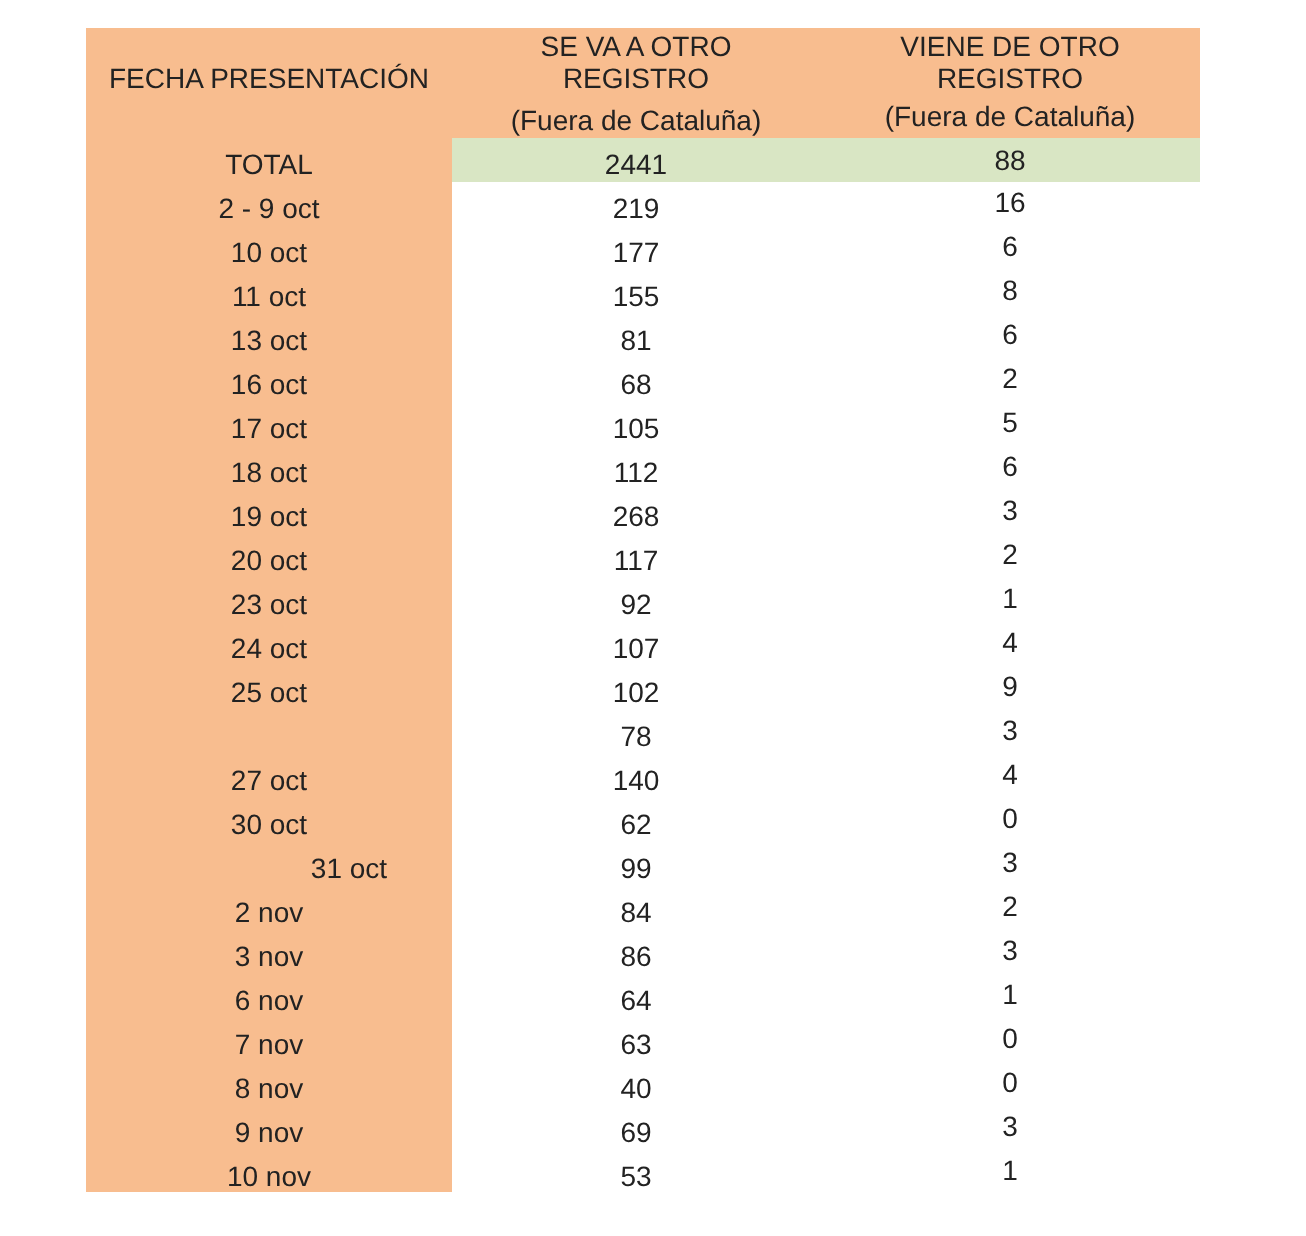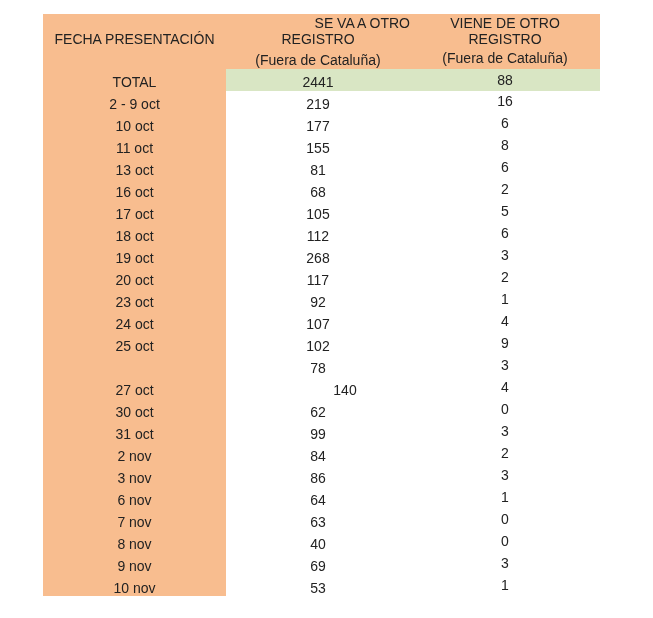--- a/index.html
+++ b/index.html
@@ -18,21 +18,21 @@
   </style>
 </head>
 <body>
 
 <div class="bg-left"></div>
 <div class="bg-head"></div>
 <div class="bg-total"></div>
 
 <div>
   <div class="cell col1 hdr" style="top:31px;">FECHA PRESENTACIÓN</div>
-  <div class="cell col2 hdr" style="top:15px;text-align:right;">SE VA A OTRO</div>
+  <div class="cell col2 hdr" style="top:15px;">SE VA A OTRO</div>
   <div class="cell col2 hdr" style="top:31px;">REGISTRO</div>
   <div class="cell col2 hdr" style="top:52px;">(Fuera de Cataluña)</div>
   <div class="cell col3 hdr" style="top:15px;">VIENE DE OTRO</div>
   <div class="cell col3 hdr" style="top:31px;">REGISTRO</div>
   <div class="cell col3 hdr" style="top:50px;">(Fuera de Cataluña)</div>
 </div>
 
 <div class="row" style="top:71px;">
   <div class="cell col1">TOTAL</div>
   <div class="cell col2">2441</div>
@@ -99,30 +99,30 @@
       <div class="cell col1" style="top: 3px;">25 oct</div>
       <div class="cell col2" style="top: 3px;">102</div>
       <div class="cell col3" style="top: 0px;">9</div>
     </div>
     <div class="row" style="top: 357px;">
       <div class="cell col2" style="top: 3px;">78</div>
       <div class="cell col3" style="top: 0px;">3</div>
     </div>
     <div class="row" style="top: 379px;">
       <div class="cell col1" style="top: 3px;">27 oct</div>
-      <div class="cell col2" style="top: 3px; padding-left: 27px;">140</div>
+      <div class="cell col2" style="top: 3px;">140</div>
       <div class="cell col3" style="top: 0px;">4</div>
     </div>
     <div class="row" style="top: 401px;">
       <div class="cell col1" style="top: 3px;">30 oct</div>
       <div class="cell col2" style="top: 3px;">62</div>
       <div class="cell col3" style="top: 0px;">0</div>
     </div>
     <div class="row" style="top: 423px;">
-      <div class="cell col1" style="top: 3px;">31 oct</div>
+      <div class="cell col1" style="top: 3px; padding-left: 40px;">31 oct</div>
       <div class="cell col2" style="top: 3px;">99</div>
       <div class="cell col3" style="top: 0px;">3</div>
     </div>
     <div class="row" style="top: 445px;">
       <div class="cell col1" style="top: 3px;">2 nov</div>
       <div class="cell col2" style="top: 3px;">84</div>
       <div class="cell col3" style="top: 0px;">2</div>
     </div>
     <div class="row" style="top: 467px;">
       <div class="cell col1" style="top: 3px;">3 nov</div>

